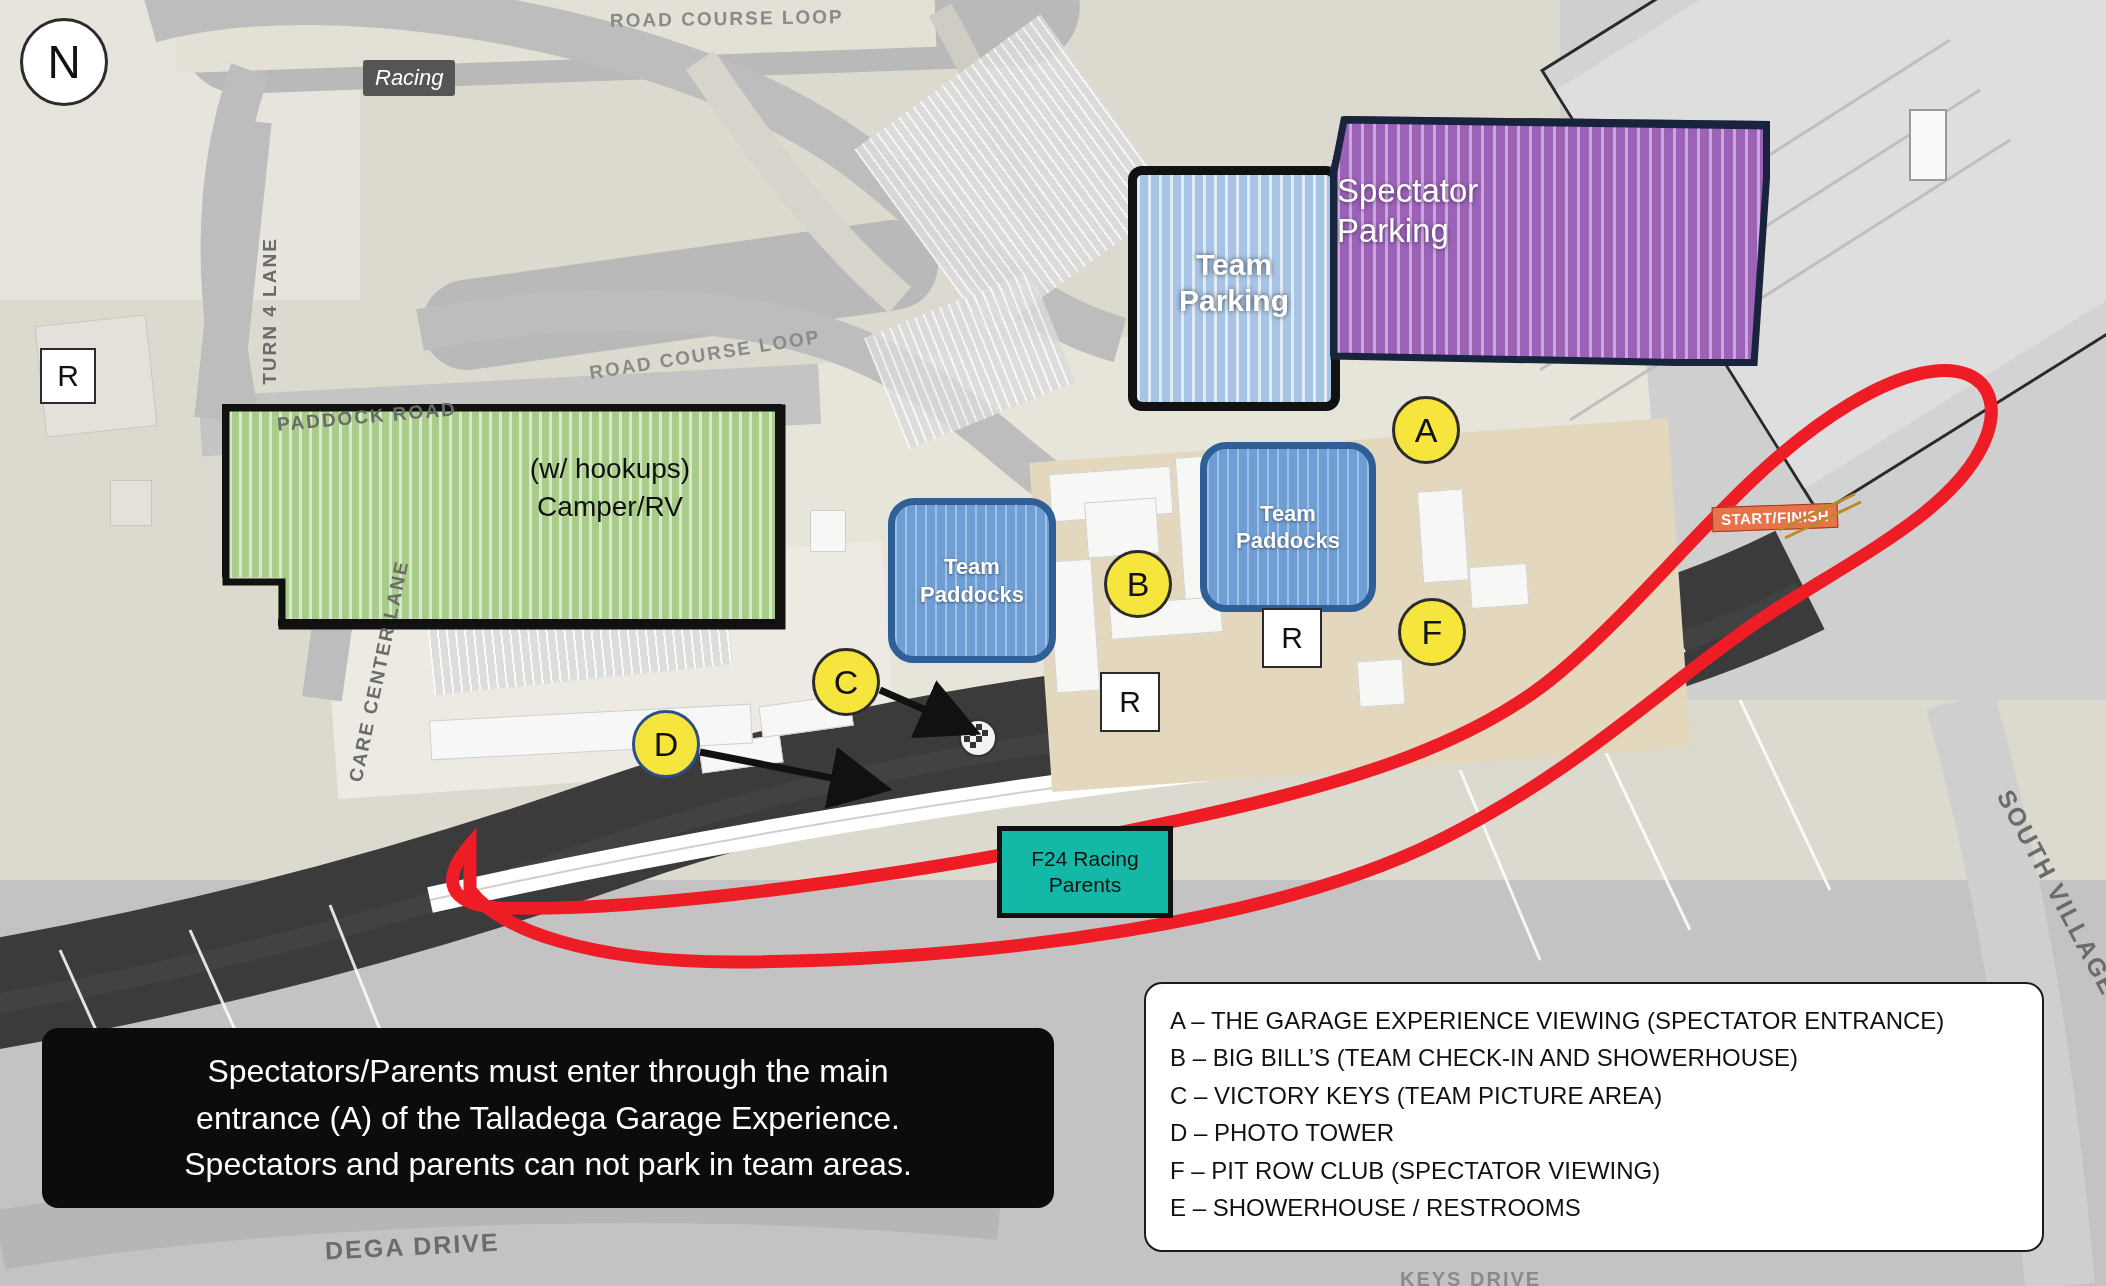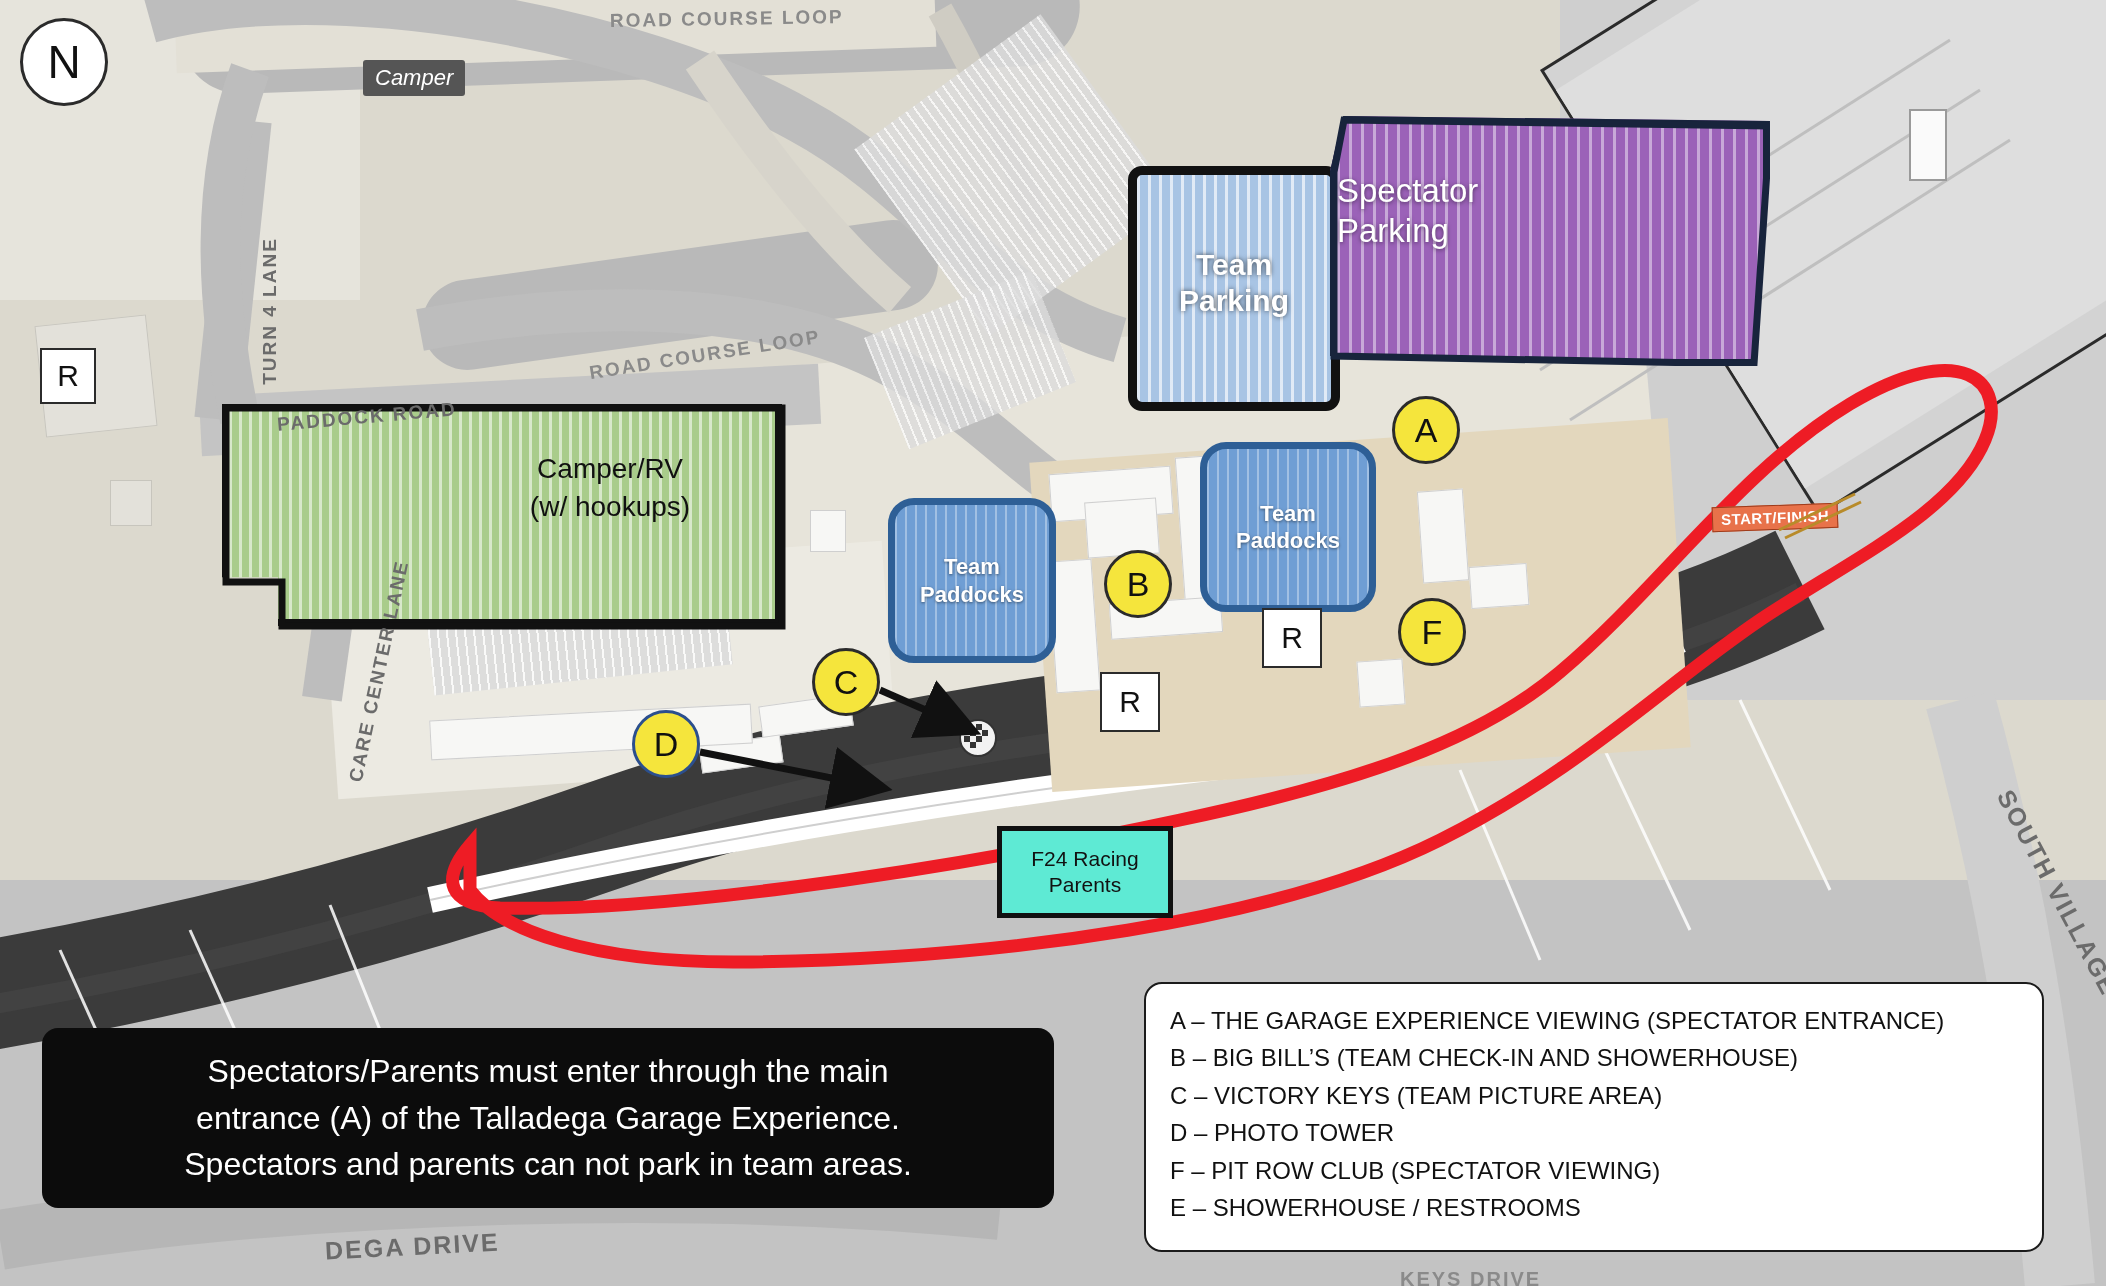--- a/index.html
+++ b/index.html
@@ -253,21 +253,21 @@
     font-size: 15px;
     font-weight: bold;
     padding: 3px 8px;
     letter-spacing: .5px;
     transform: rotate(-2deg);
   }
 
   
   #f24-label {
     left: 997px; top: 826px; width: 166px; height: 82px;
-    background: #5eead4;
+    background: #14b8a6;
     border: 5px solid #111111;
     display: flex;
     align-items: center;
     justify-content: center;
     text-align: center;
     font-size: 21px;
     color: #111111;
     line-height: 1.25;
   }
 
@@ -400,22 +400,22 @@
   </div>
   <svg class="abs" id="spectator-parking-border" width="444" height="254">
     <polygon points="14,4 440,10 424,248 4,240 4,56" fill="none" stroke="#18243c" stroke-width="7"></polygon>
   </svg>
 
   <div class="abs hatch-green" id="camper-rv"></div>
   <svg class="abs" style="left:222px;top:404px;" width="566" height="228">
     <polygon points="4,4 560,4 560,222 60,222 60,178 4,178" fill="none" stroke="#111111" stroke-width="7"></polygon>
   </svg>
   <div class="abs" id="camper-rv-label">
+    <div>(w/ hookups)</div>
     <div>Camper/RV</div>
-    <div>(w/ hookups)</div>
   </div>
 
   <div class="abs" id="garage-area"></div>
   <div class="bldg" style="left:1050px;top:470px;width:120px;height:46px;transform:rotate(-4deg);"></div>
   <div class="bldg" style="left:1086px;top:500px;width:70px;height:54px;transform:rotate(-4deg);"></div>
   <div class="bldg" style="left:1180px;top:456px;width:46px;height:150px;transform:rotate(-4deg);"></div>
   <div class="bldg" style="left:1052px;top:560px;width:42px;height:130px;transform:rotate(-4deg);"></div>
   <div class="bldg" style="left:1110px;top:600px;width:110px;height:34px;transform:rotate(-4deg);"></div>
   <div class="bldg" style="left:1420px;top:490px;width:44px;height:90px;transform:rotate(-4deg);"></div>
   <div class="bldg" style="left:1470px;top:565px;width:56px;height:40px;transform:rotate(-4deg);"></div>
@@ -496,21 +496,21 @@
   <div class="abs r-box r-1">
       <span>R</span>
     </div>
   <div class="abs r-box r-2">
       <span>R</span>
     </div>
   <div class="abs r-box r-3">
       <span>R</span>
     </div>
 
-  <div class="abs" id="italic-tag"><span>Camper</span></div>
+  <div class="abs" id="italic-tag"><span>Racing</span></div>
 
   <div class="abs" id="compass">
       <span>N</span>
     </div>
 
   <div class="abs street-name light" id="sn-road-course-loop-1">ROAD COURSE LOOP</div>
   <div class="abs street-name light" id="sn-road-course-loop-2">ROAD COURSE LOOP</div>
   <div class="abs street-name" id="sn-paddock-road">PADDOCK ROAD</div>
   <div class="abs street-name" id="sn-turn-4-lane">TURN 4 LANE</div>
   <div class="abs street-name" id="sn-care-center-lane">CARE CENTER LANE</div>

